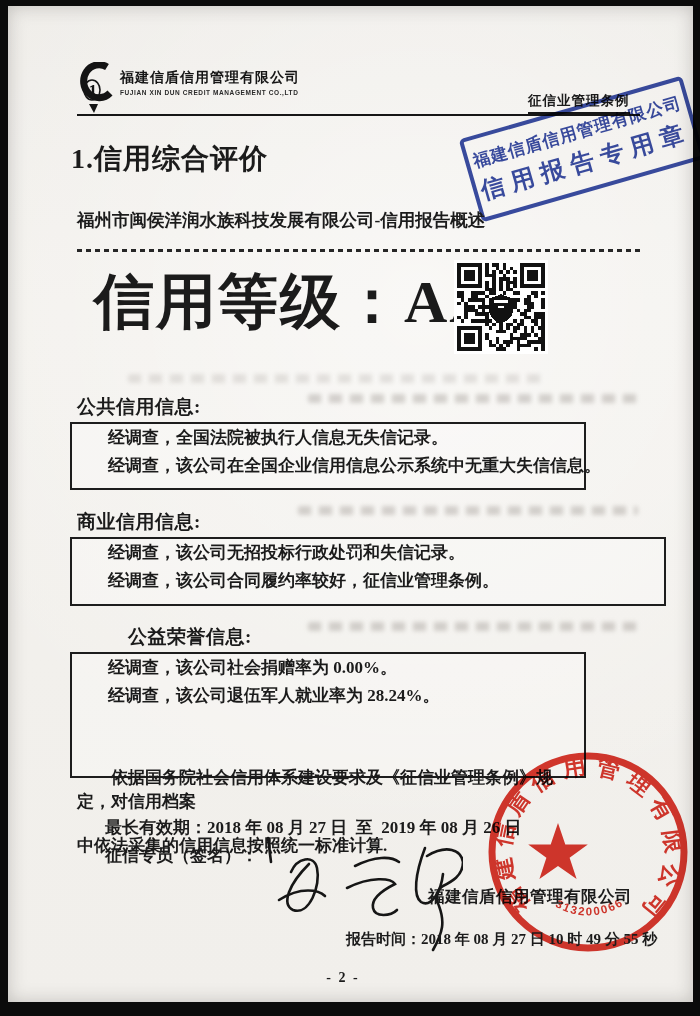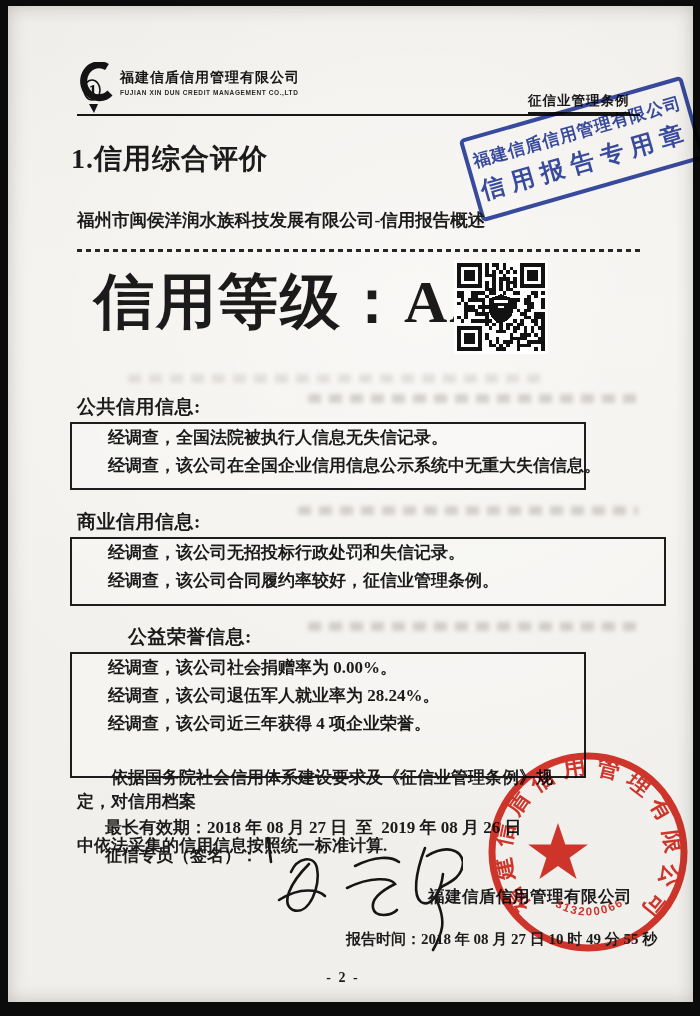--- a/index.html
+++ b/index.html
@@ -325,21 +325,20 @@
     <div class="abs sec-h" style="left:69px; top:503px;">商业信用信息:</div>
     <div class="abs box" style="left:62px; top:531px; width:596px; height:69px;">
       <div class="ln">经调查，该公司无招投标行政处罚和失信记录。</div>
       <div class="ln">经调查，该公司合同履约率较好，征信业管理条例。</div>
     </div>
 
     <div class="abs sec-h" style="left:76px; top:618px;margin-left:44px;">公益荣誉信息:</div>
     <div class="abs box" style="left:62px; top:646px; width:516px; height:126px;">
       <div class="ln">经调查，该公司社会捐赠率为 0.00%。</div>
       <div class="ln">经调查，该公司退伍军人就业率为 28.24%。</div>
-      <div class="ln">经调查，该公司近三年获得 4 项企业荣誉。</div>
     </div>
 
     <div class="abs note" style="left:69px; top:760px;">
       <span>依据国务院社会信用体系建设要求及《征信业管理条例》规定，对信用档案</span><br>
       <span style="display:inline-block; text-indent:0;margin-top:20px;">中依法采集的信用信息按照统一标准计算.</span>
     </div>
 
     <div class="abs kv" style="left:97px; top:810px;">最长有效期：2018 年 08 月 27 日  至  2019 年 08 月 26 日</div>
     <div class="abs kv" style="left:97px; top:838px;">征信专员（签名）：</div>
 

